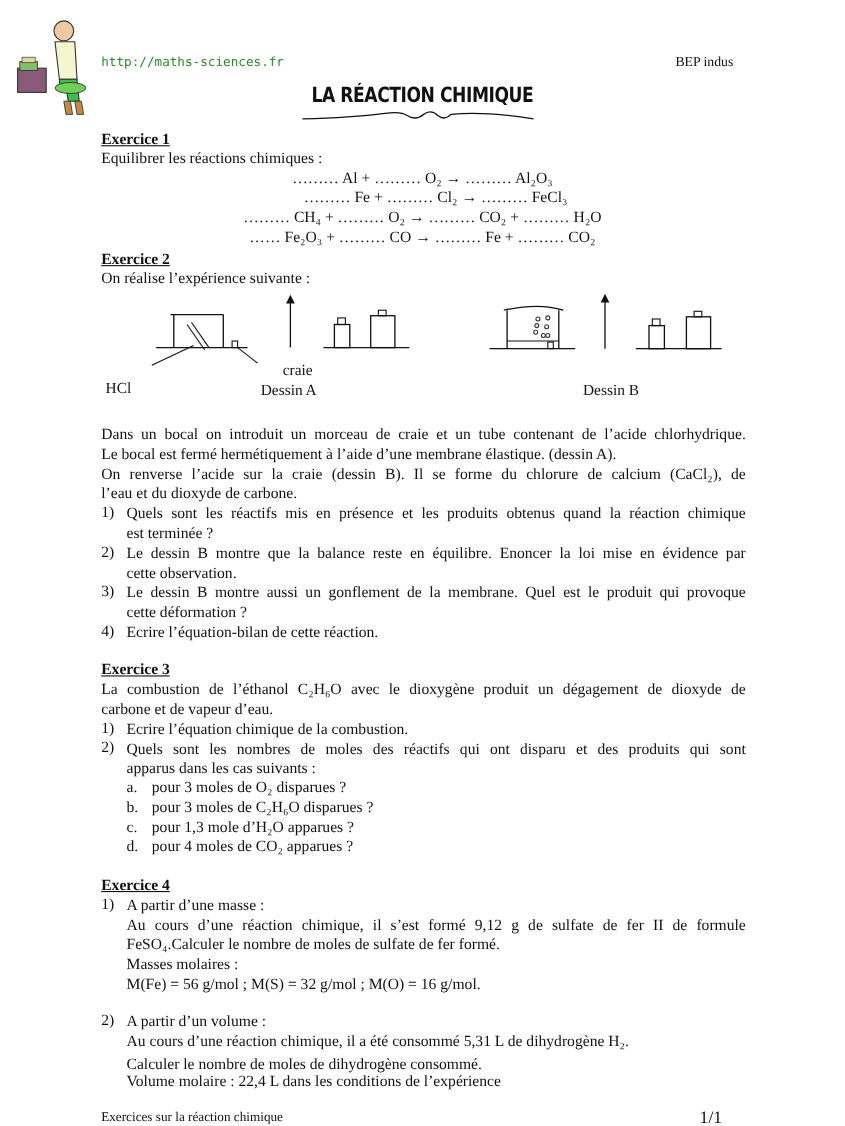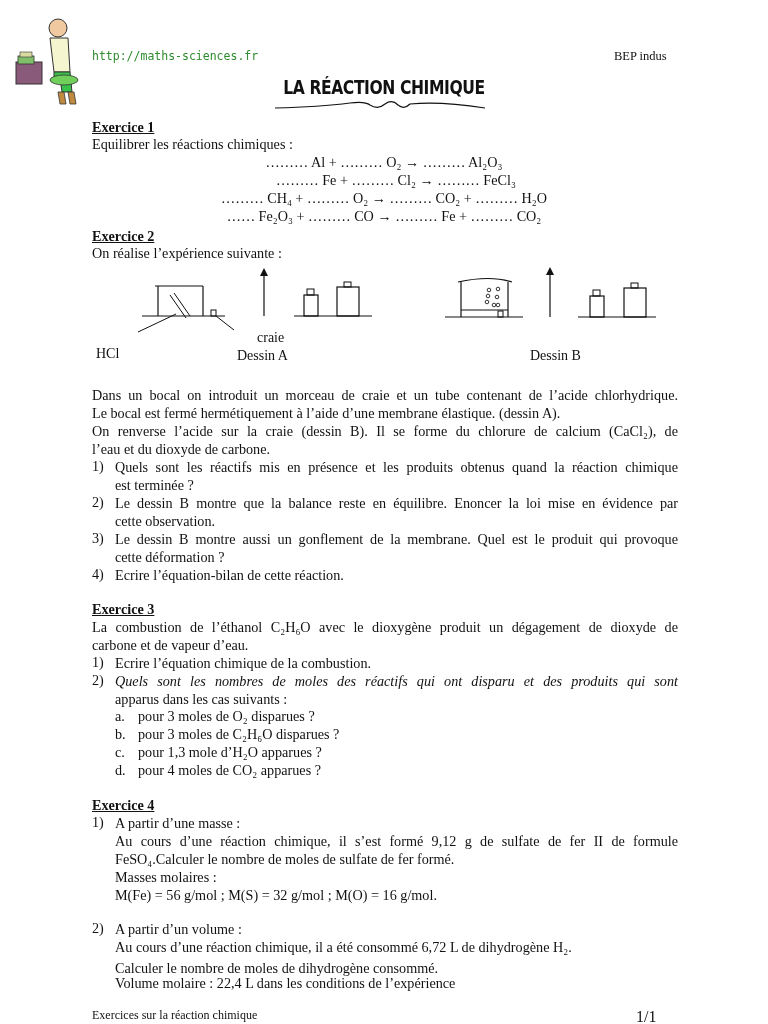--- a/index.html
+++ b/index.html
@@ -135,21 +135,21 @@
 <div class="qtext" style="top:566px;">Ecrire l’équation-bilan de cette réaction.</div>
 
 <div class="line h" style="top:600px; width:auto;">Exercice 3</div>
 <div class="line just" style="top:618px;">La combustion de l’éthanol C₂H₆O avec le dioxygène produit un dégagement de dioxyde de</div>
 <div class="line" style="top:636px;">carbone et de vapeur d’eau.</div>
 
 <div class="num" style="top:654px;">1)</div>
 <div class="qtext" style="top:654px;">Ecrire l’équation chimique de la combustion.</div>
 
 <div class="num" style="top:672px;">2)</div>
-<div class="qtext just" style="top:672px;font-style:italic;">Quels sont les nombres de moles des réactifs qui ont disparu et des produits qui sont</div>
+<div class="qtext just" style="top:672px;">Quels sont les nombres de moles des réactifs qui ont disparu et des produits qui sont</div>
 <div class="qtext" style="top:690px;">apparus dans les cas suivants :</div>
 
 <div class="subl" style="top:708px;">a.</div>
 <div class="subt" style="top:708px;text-align:right;">pour 3 moles de O₂ disparues ?</div>
 <div class="subl" style="top:726px;">b.</div>
 <div class="subt" style="top:726px;">pour 3 moles de C₂H₆O disparues ?</div>
 <div class="subl" style="top:744px;">c.</div>
 <div class="subt" style="top:744px;">pour 1,3 mole d’H₂O apparues ?</div>
 <div class="subl" style="top:762px;">d.</div>
 <div class="subt" style="top:762px;">pour 4 moles de CO₂ apparues ?</div>
@@ -157,18 +157,18 @@
 <div class="line h" style="top:796px; width:auto;">Exercice 4</div>
 <div class="num" style="top:814px;">1)</div>
 <div class="qtext" style="top:814px;">A partir d’une masse :</div>
 <div class="qtext just" style="top:832px;">Au cours d’une réaction chimique, il s’est formé 9,12 g de sulfate de fer II de formule</div>
 <div class="qtext" style="top:850px;">FeSO₄.Calculer le nombre de moles de sulfate de fer formé.</div>
 <div class="qtext" style="top:868px;">Masses molaires :</div>
 <div class="qtext" style="top:886px;">M(Fe) = 56 g/mol ;  M(S) = 32 g/mol ;  M(O) = 16 g/mol.</div>
 
 <div class="num" style="top:920px;">2)</div>
 <div class="qtext" style="top:920px;">A partir d’un volume :</div>
-<div class="qtext" style="top:938px;">Au cours d’une réaction chimique, il a été consommé 6,72 L de dihydrogène H₂.</div>
+<div class="qtext" style="top:938px;">Au cours d’une réaction chimique, il a été consommé 5,31 L de dihydrogène H₂.</div>
 <div class="qtext" style="top:912px;margin-top:47px;">Calculer le nombre de moles de dihydrogène consommé.</div>
 <div class="qtext" style="top:974px;">Volume molaire : 22,4 L dans les conditions de l’expérience</div>
 
 <div class="abs footer-l">Exercices sur la réaction chimique</div>
 <div class="abs footer-r">1/1</div>
 
 </body></html>

